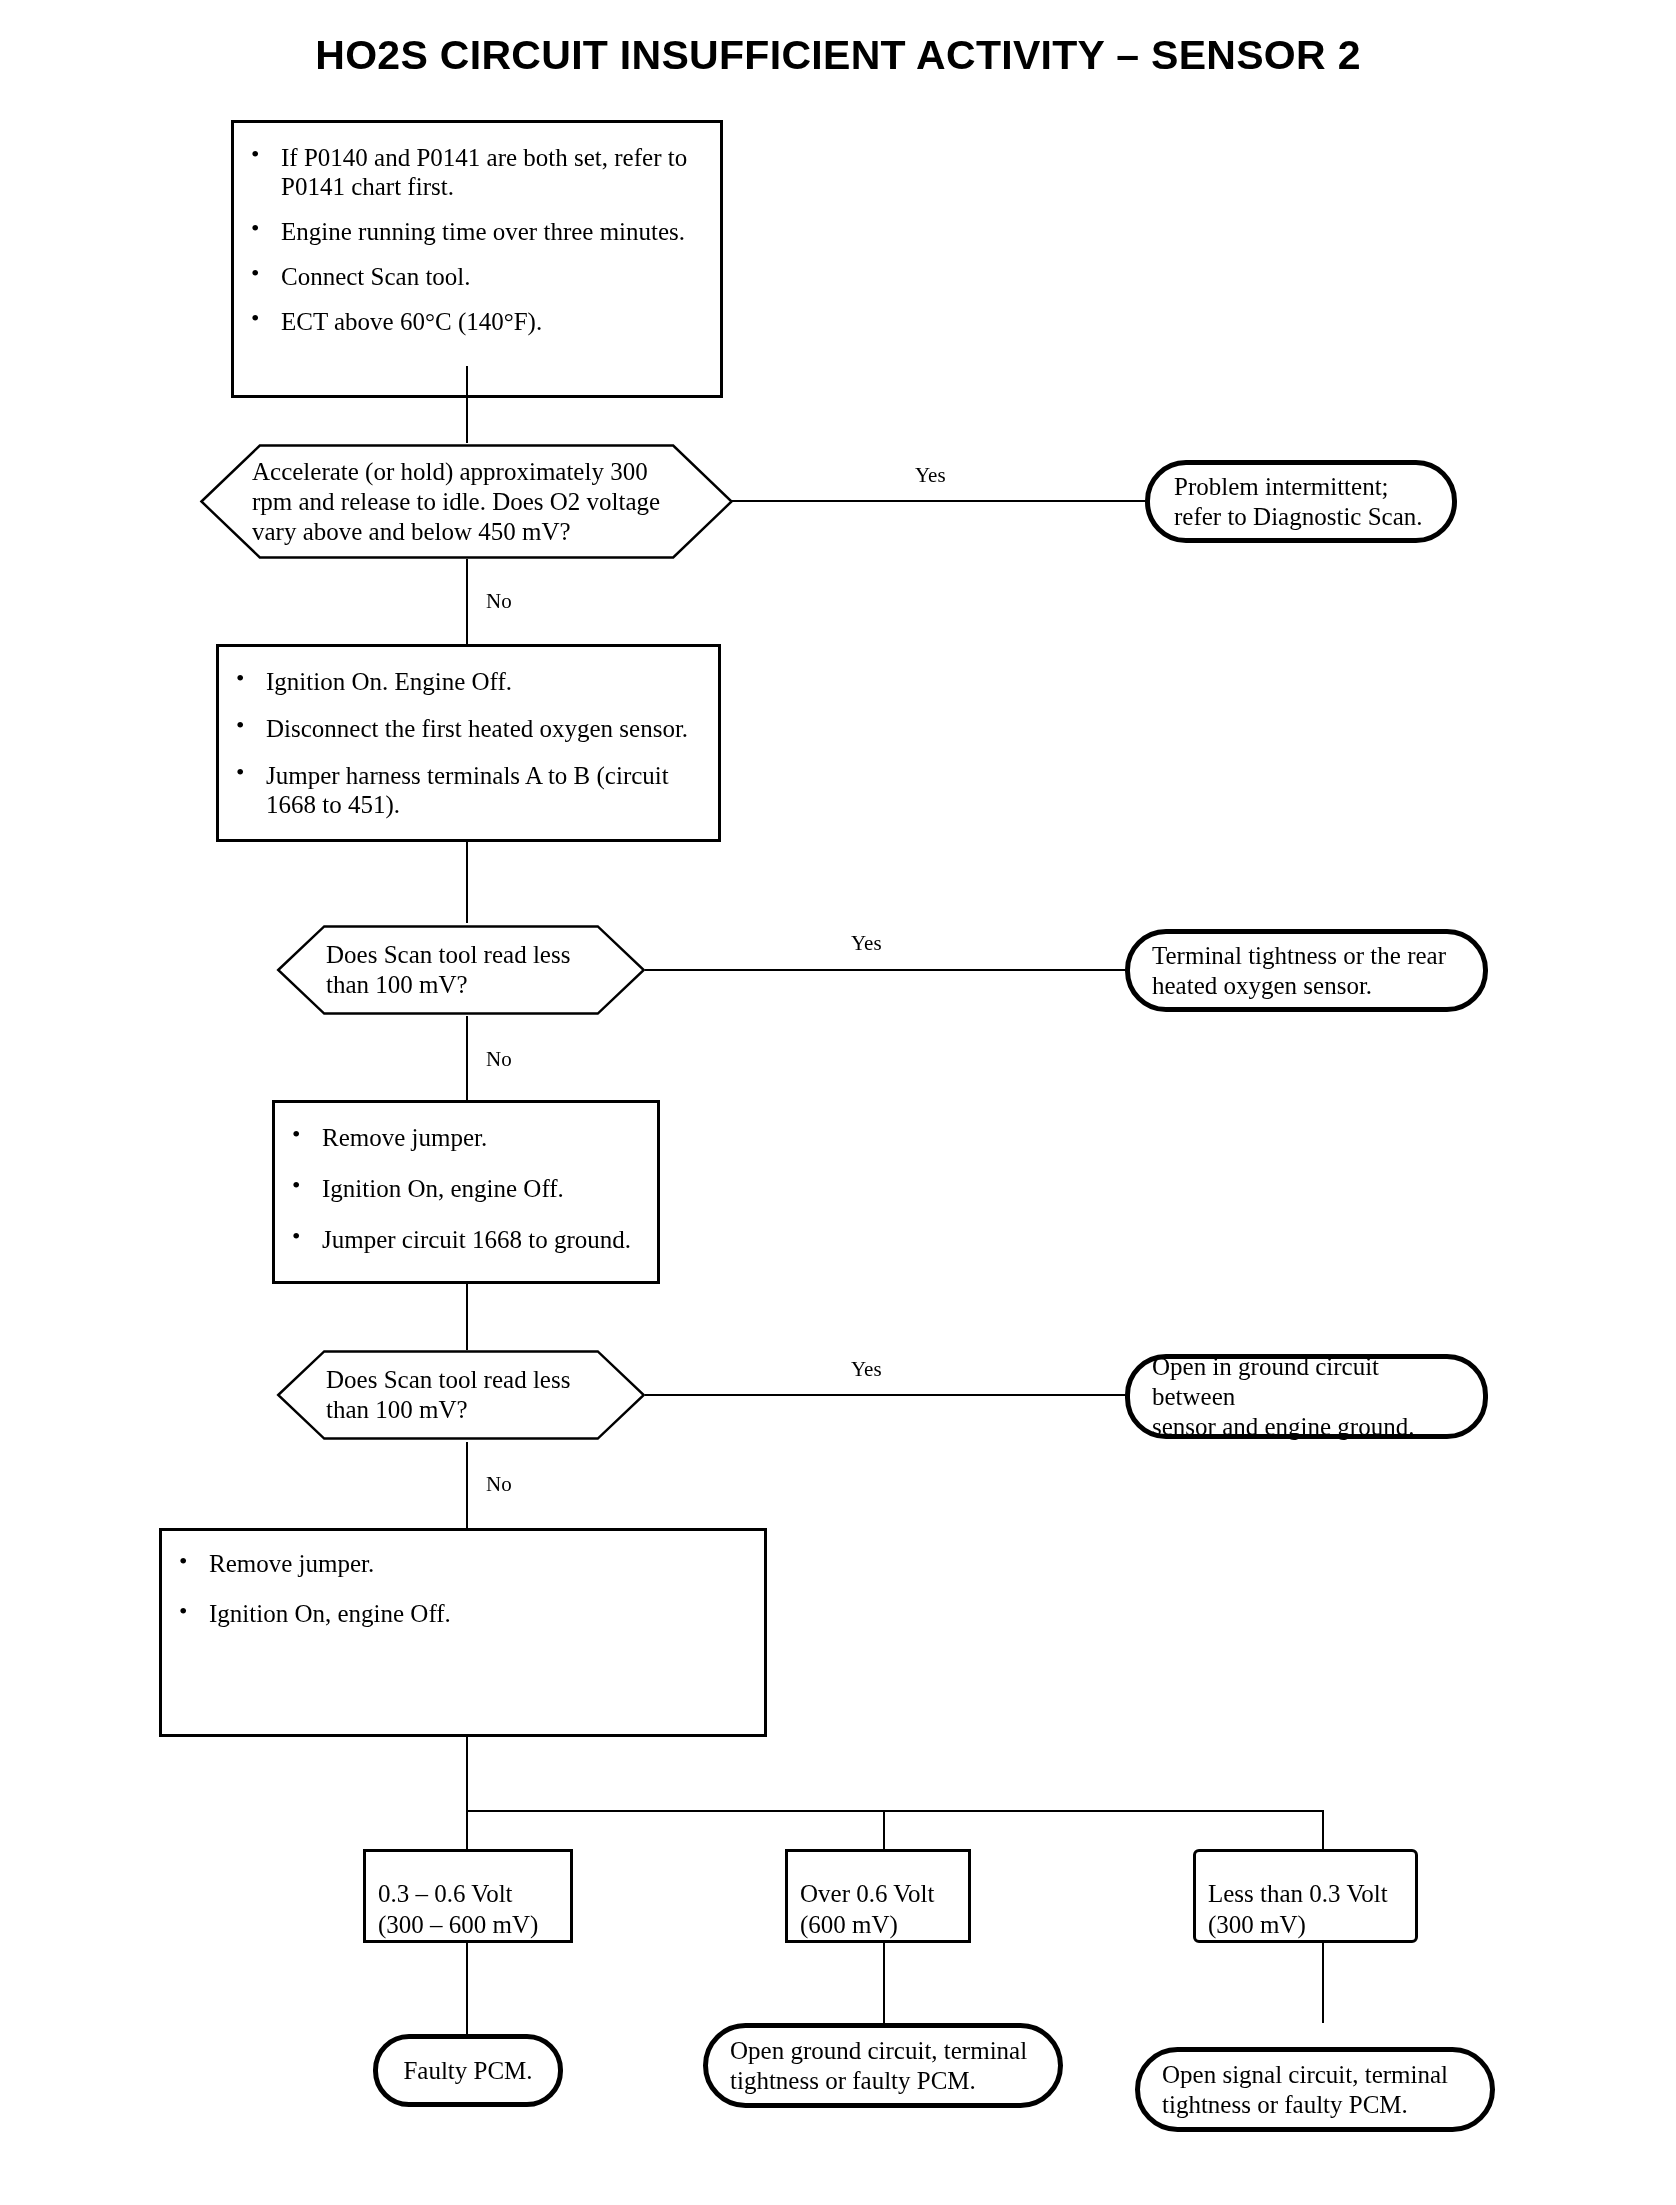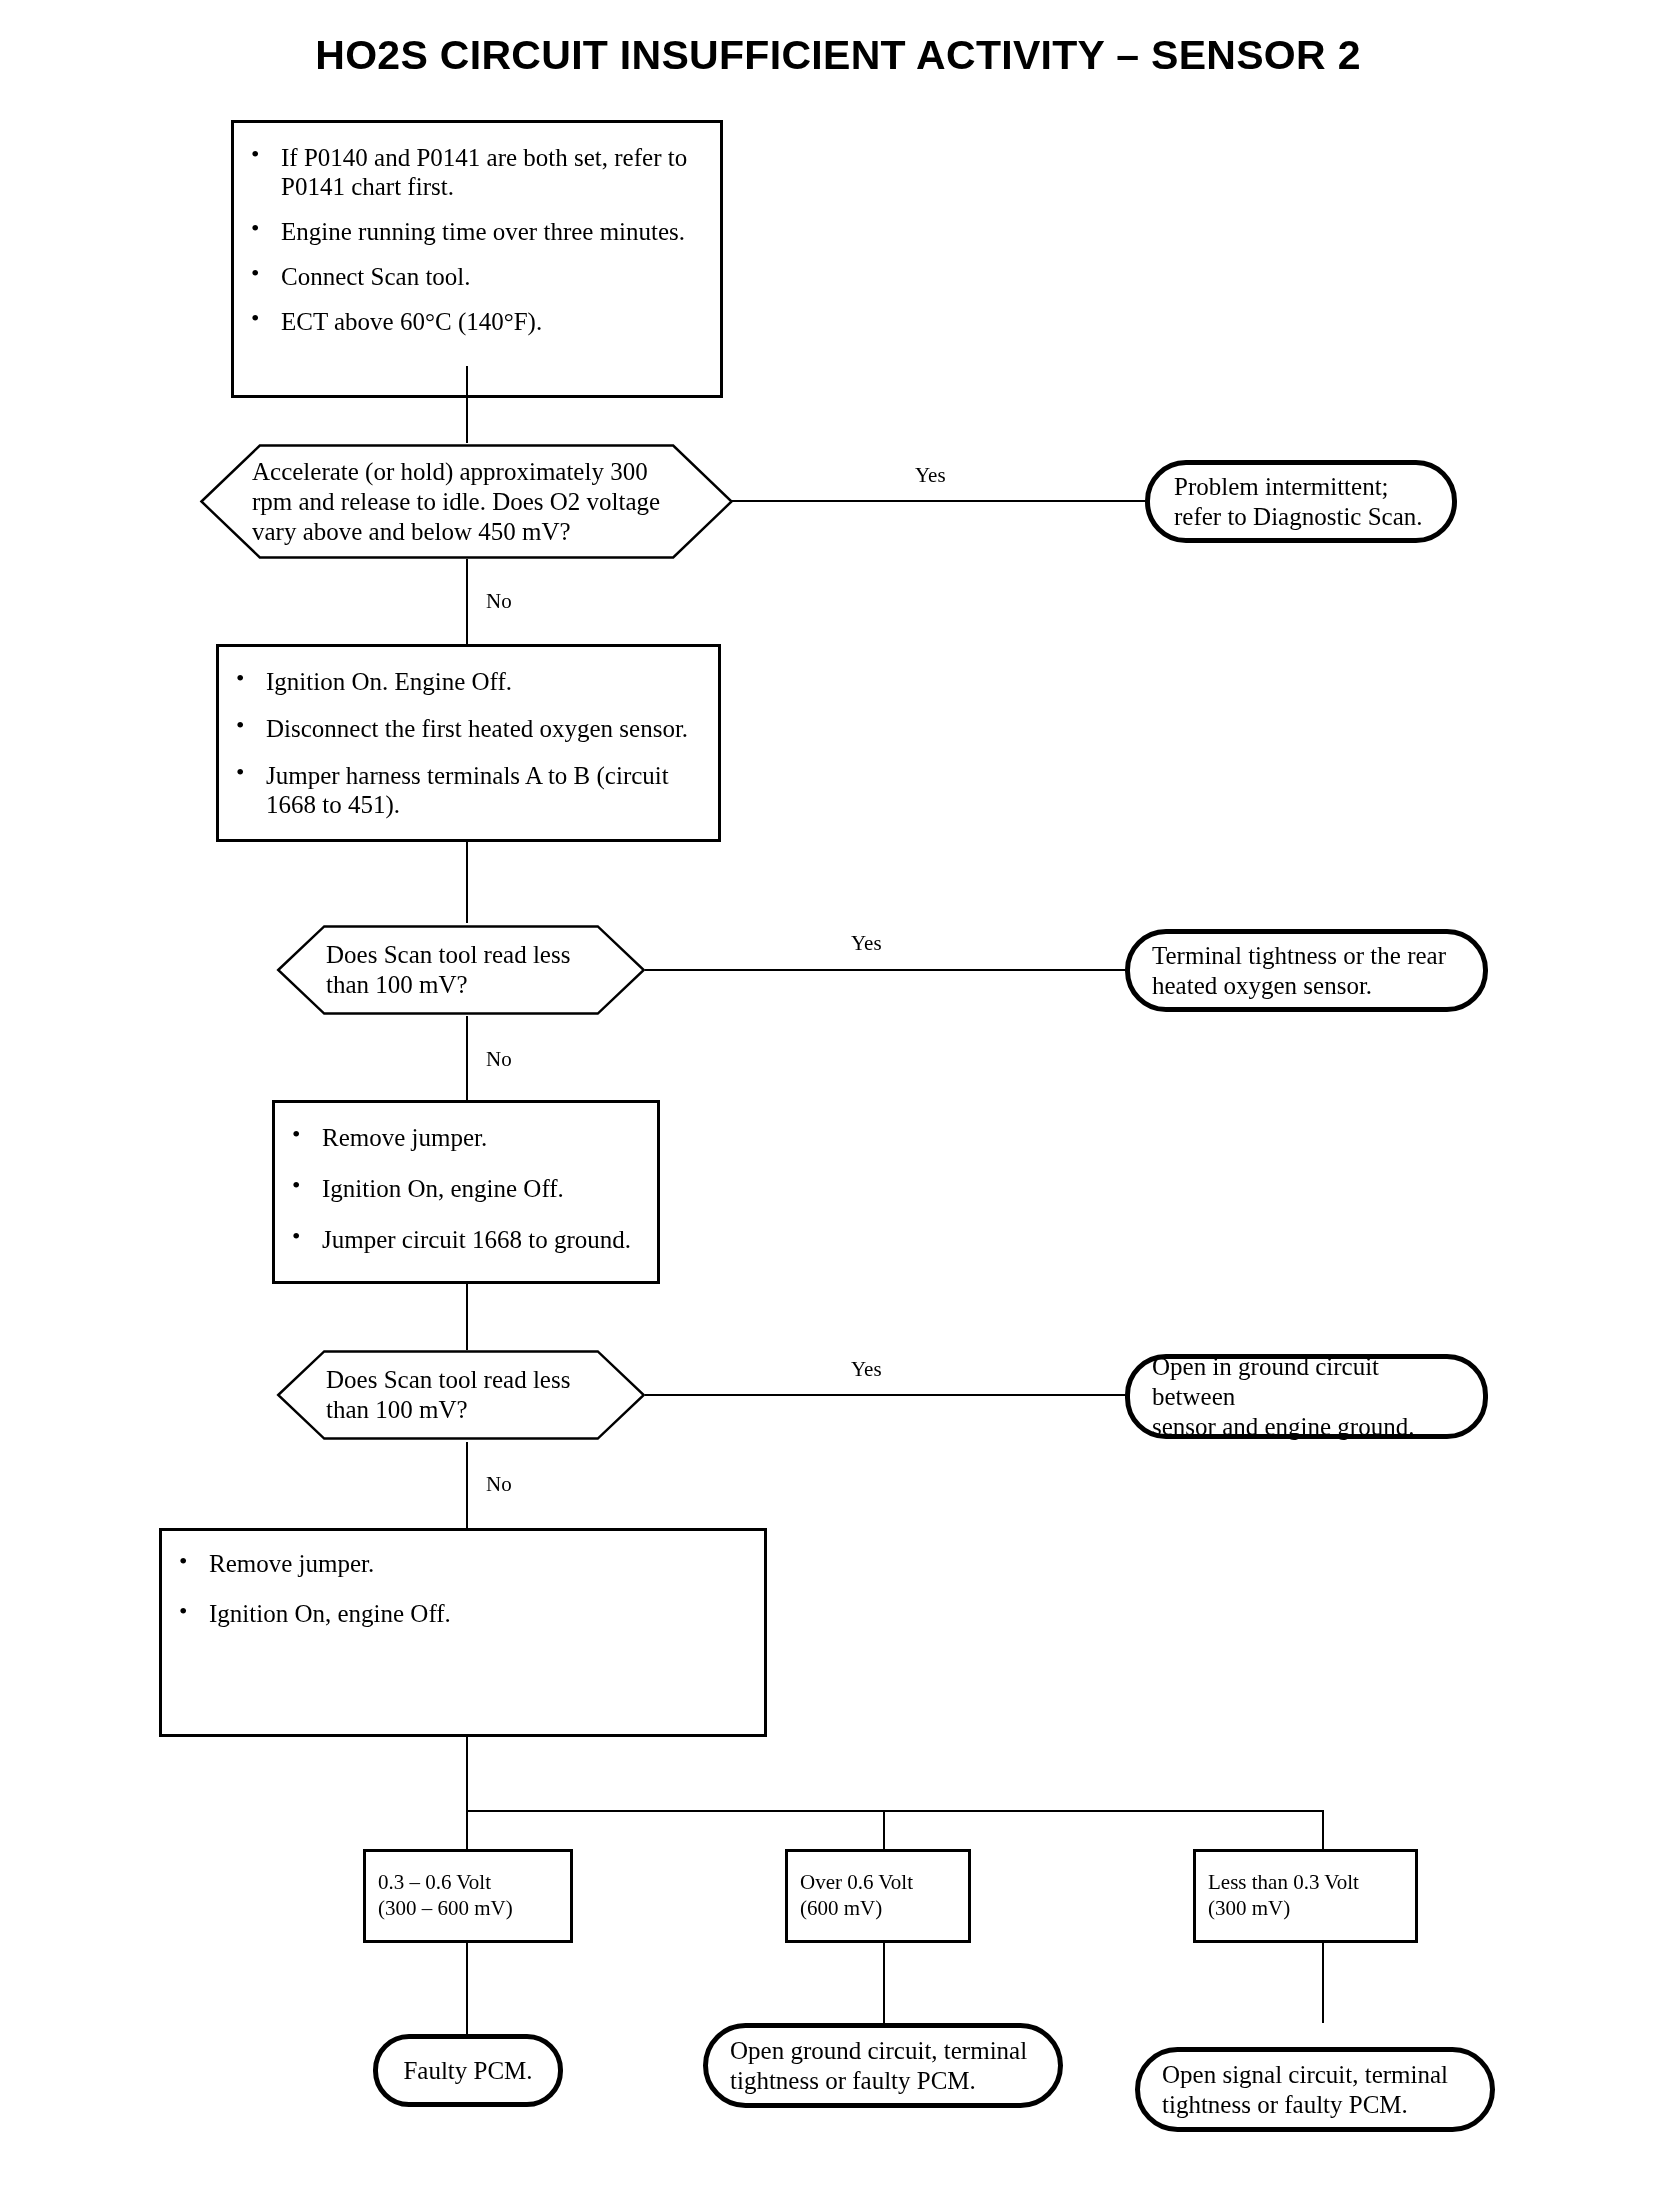--- a/index.html
+++ b/index.html
@@ -93,22 +93,22 @@
   }
 
   
   .res-box {
     position: absolute;
     box-sizing: border-box;
     border: 3px solid #000;
     background: #fff;
     display: flex;
     flex-direction: column;
-    justify-content: center;
-    font-size: 21px;
+    justify-content: flex-end;
+    font-size: 25px;
     line-height: 1.22;
     font-family: Liberation Serif, serif;
   }
 
   
   .vline {
     position: absolute;
     width: 2.4px;
     background: #000;
   }
@@ -244,21 +244,21 @@
   <div class="res-box" style="left:363px; top:1849px; width:210px; height:94px; padding:0 12px;">
     <div>0.3 – 0.6 Volt</div>
     <div>(300 – 600 mV)</div>
   </div>
 
   <div class="res-box" style="left:785px; top:1849px; width:186px; height:94px; padding:0 12px;">
     <div>Over 0.6 Volt</div>
     <div>(600 mV)</div>
   </div>
 
-  <div class="res-box" style="left:1193px; top:1849px; width:225px; height:94px; padding:0 12px;">
+  <div class="res-box" style="left:1193px; top:1849px; width:225px; height:94px; padding:0 12px;border-radius:6px;">
     <div>Less than 0.3 Volt</div>
     <div>(300 mV)</div>
   </div>
 
   <div class="vline" style="left:466px; top:1943px; height:91px;"></div>
   <div class="vline" style="left:883px; top:1943px; height:80px;"></div>
   <div class="vline" style="left:1322px; top:1943px; height:80px;"></div>
 
   <div class="term" style="left:373px; top:2034px; width:190px; height:73px; border-radius:36px; padding:0 18px; text-align:center;justify-content:center;">
     <div>Faulty PCM.</div>

